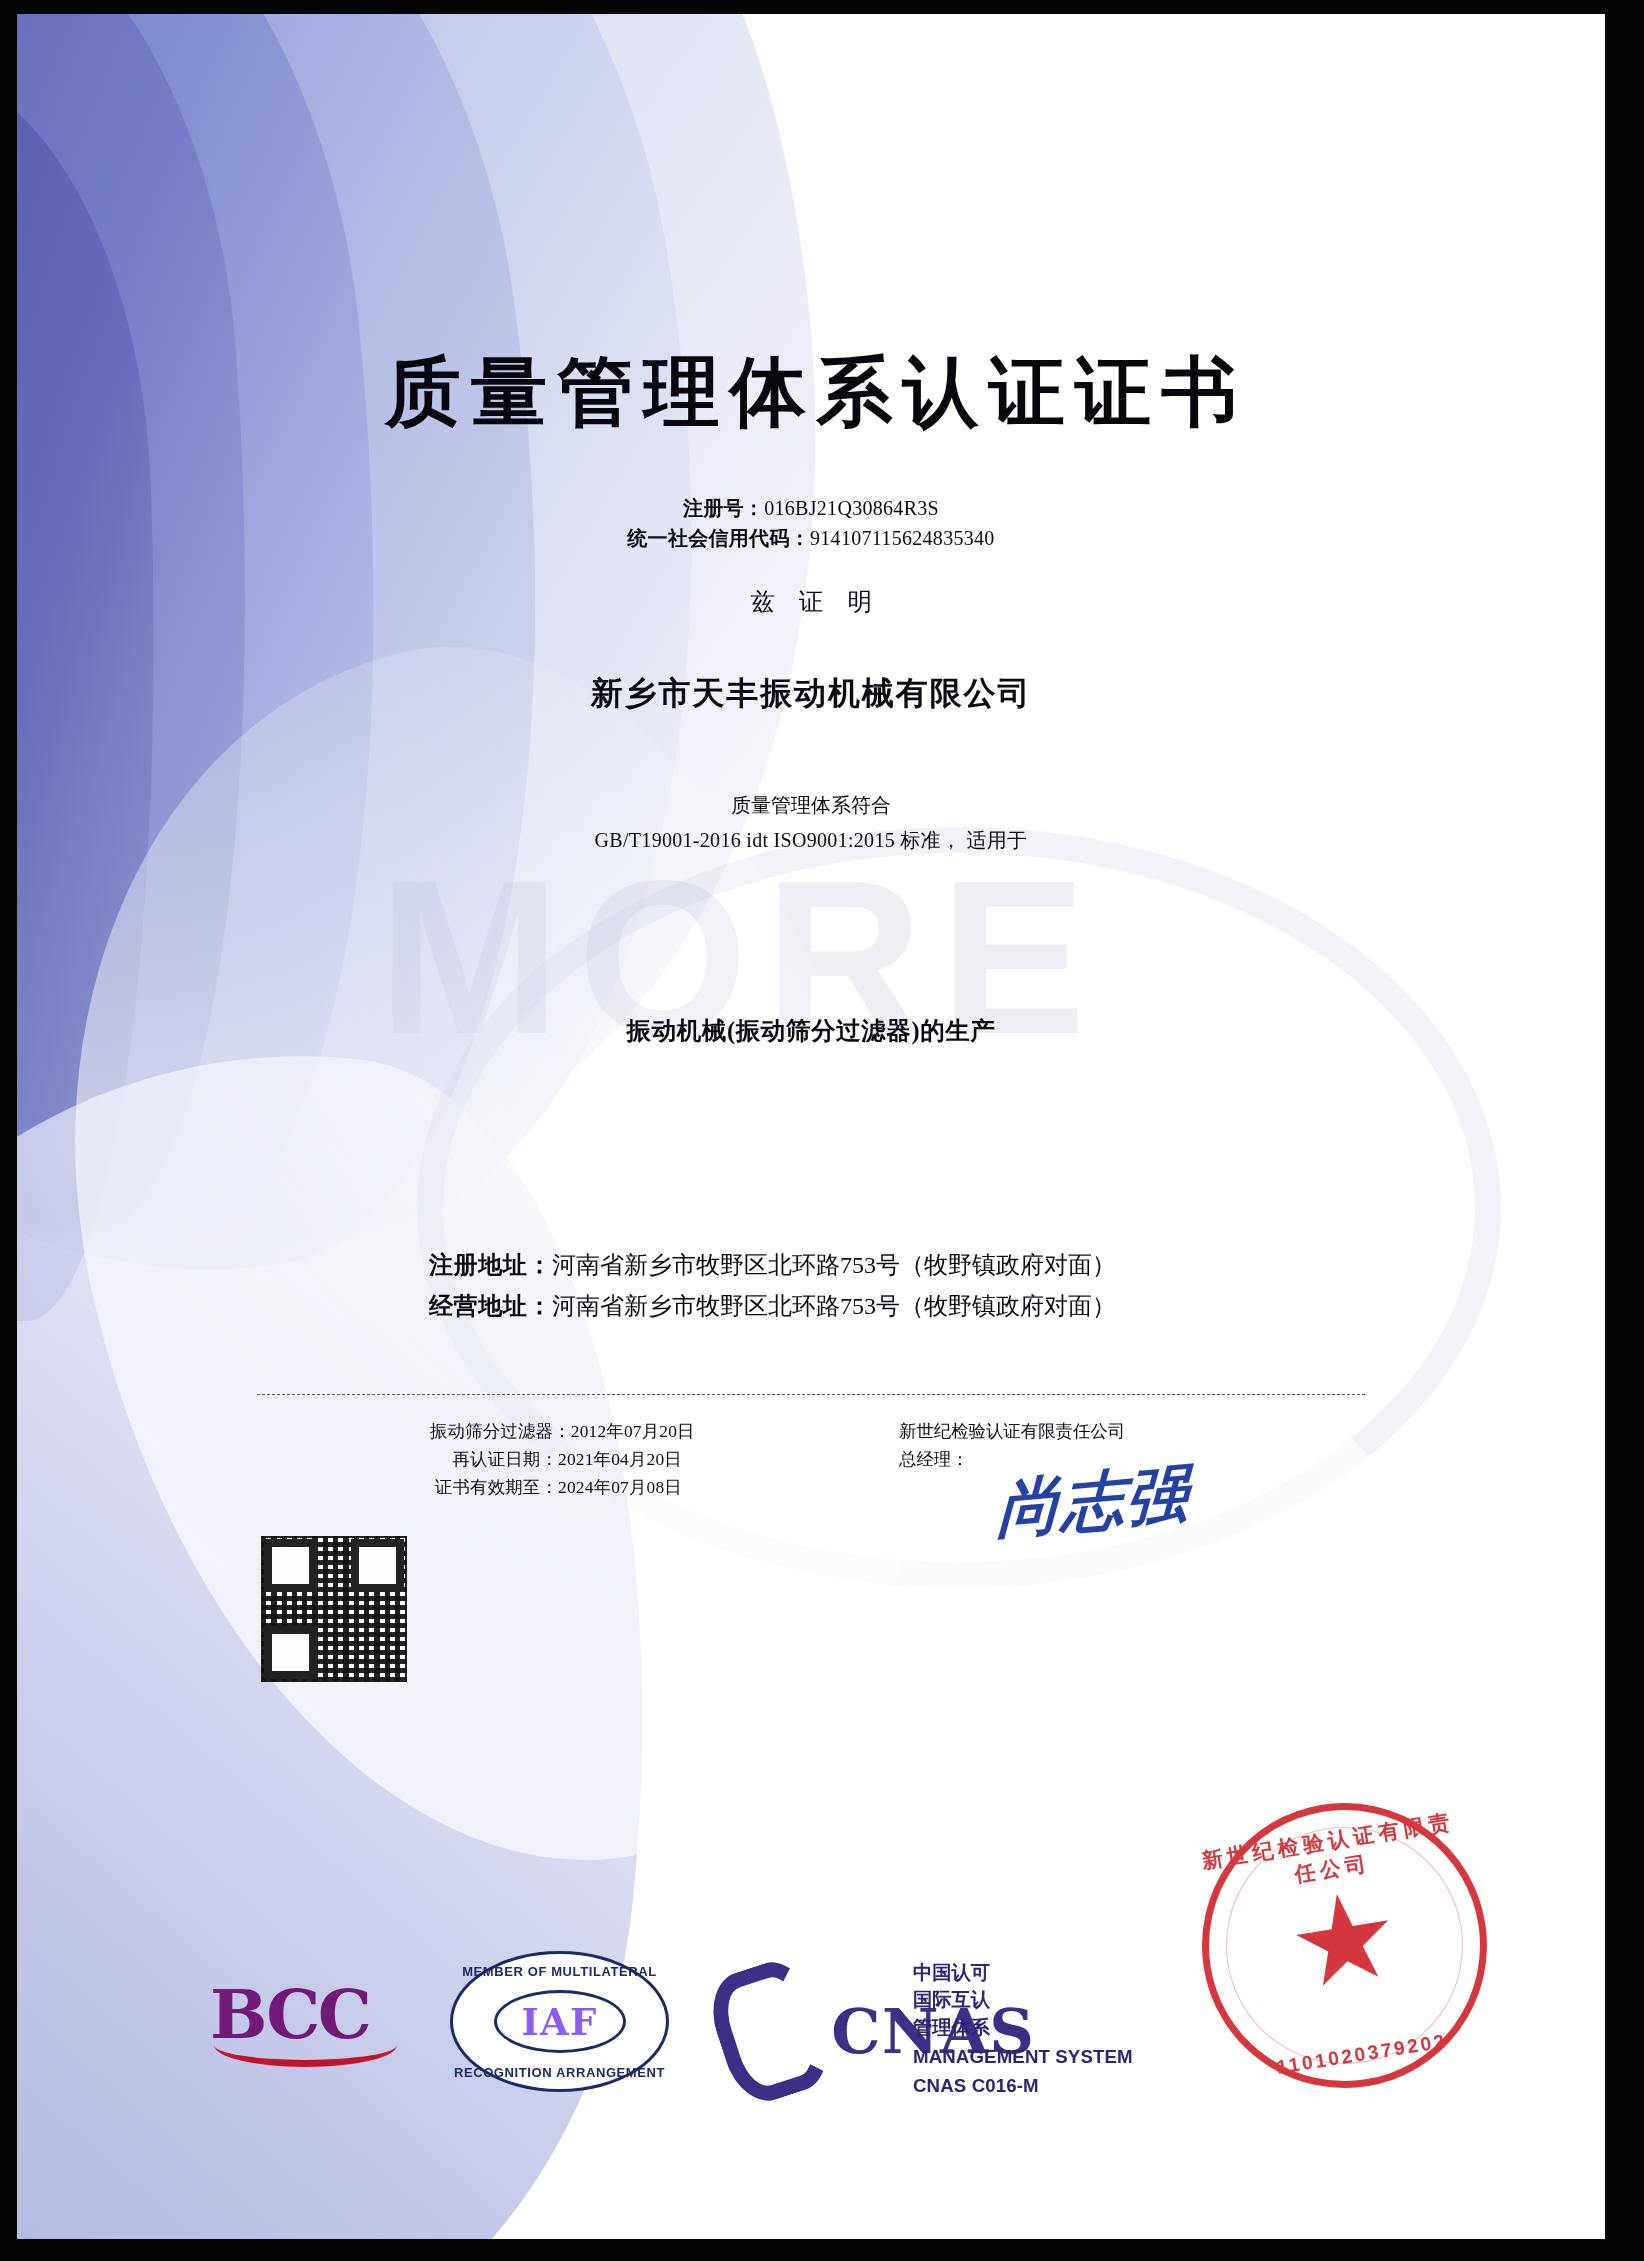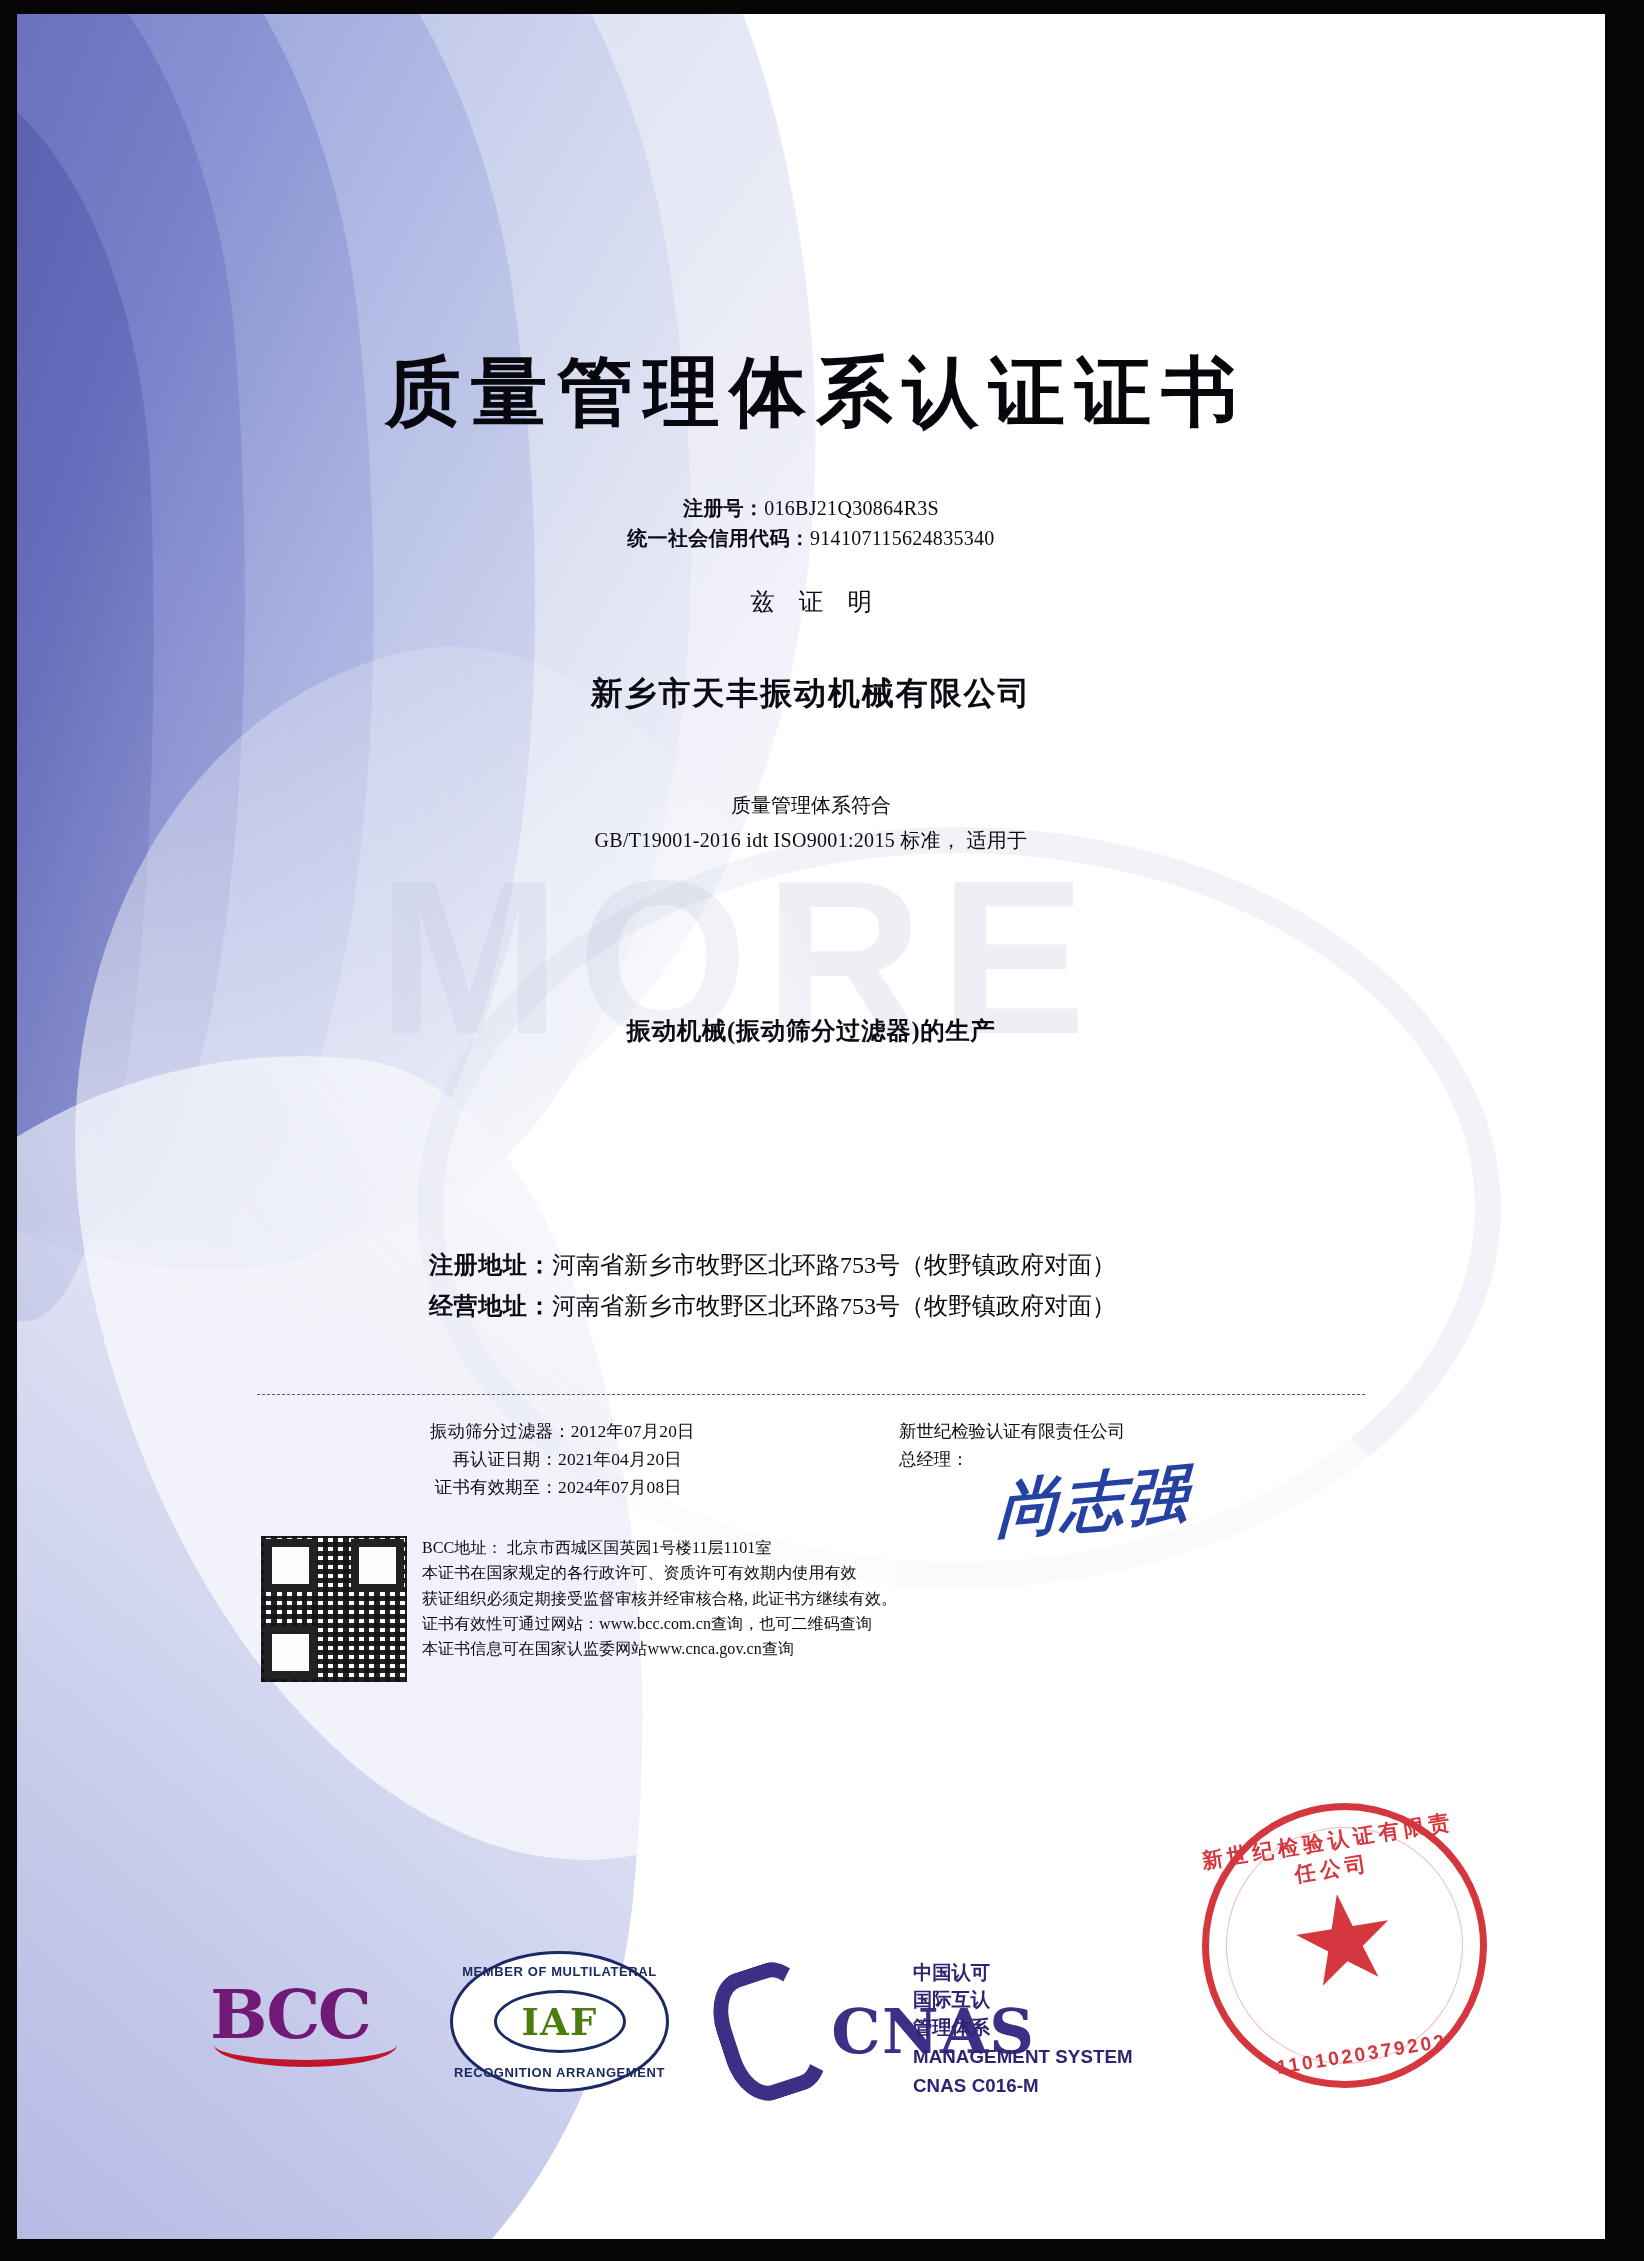--- a/index.html
+++ b/index.html
@@ -365,21 +365,21 @@
   .iaf .ring-text-top { top: 10.3px; }
   .iaf .ring-text-bottom { bottom: 9px; }
   .iaf .iaf-core {
     width: 126px; height: 57px;
     border: 3.2px solid #1c2a63;
     border-radius: 50%;
     display: flex; align-items: center; justify-content: center;
     font-family: "DejaVu Serif", serif;
     font-weight: 700;
     font-size: 37px;
-    color: #4d7c0f;
+    color: #8b5cf6;
     letter-spacing: 1.3px;
   }
 
   .cnas {
     position: absolute;
     left: 702px;
     top: 55px;
     display: flex;
     align-items: center;
   }
@@ -528,27 +528,20 @@
         <div>新世纪检验认证有限责任公司</div>
         <div>总经理：</div>
       </div>
 
       <div class="signature">尚志强</div>
 
       <div class="qr">
         <div class="qr-bl"></div>
       </div>
 
-      <div class="fineprint">
-        <div>BCC地址： 北京市西城区国英园1号楼11层1101室</div>
-        <div>本证书在国家规定的各行政许可、资质许可有效期内使用有效</div>
-        <div>获证组织必须定期接受监督审核并经审核合格, 此证书方继续有效。</div>
-        <div>证书有效性可通过网站：www.bcc.com.cn查询，也可二维码查询</div>
-        <div>本证书信息可在国家认监委网站www.cnca.gov.cn查询</div>
-      </div>
 
       <div class="logos">
 
         <div class="bcc">
           <div class="bcc-text">BCC</div>
           <div class="swoosh"></div>
         </div>
 
         <div class="iaf">
           <div class="ring-text-top">MEMBER OF MULTILATERAL</div>

